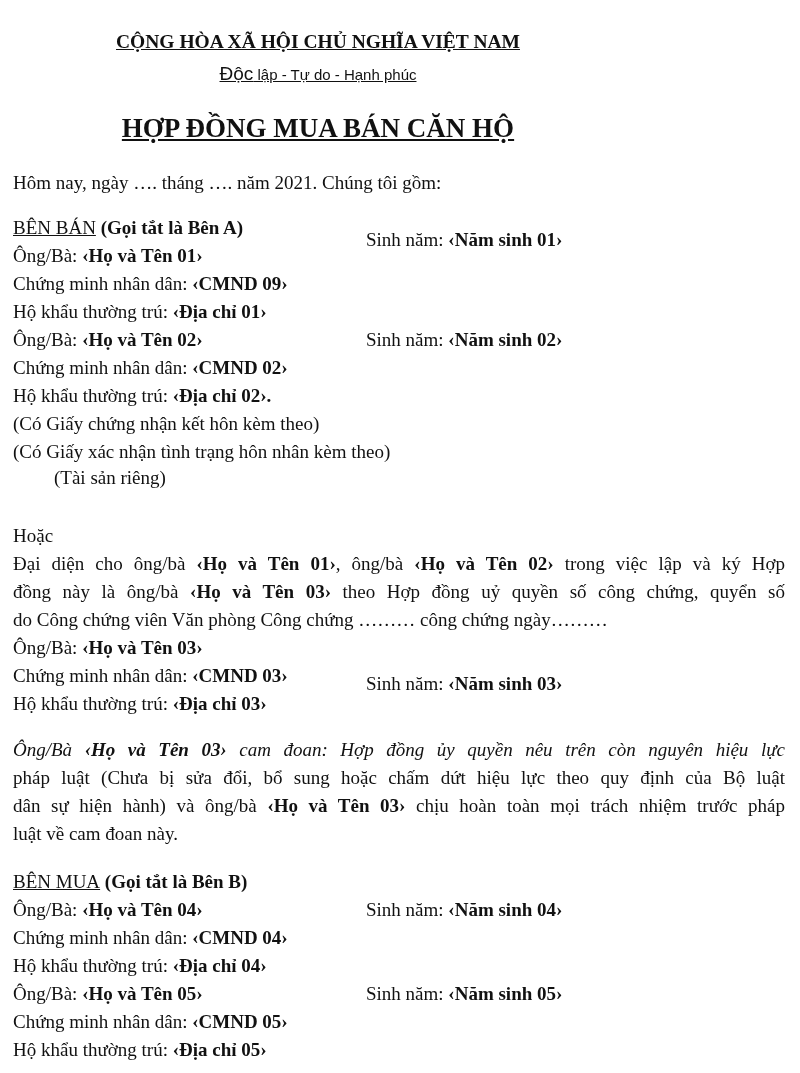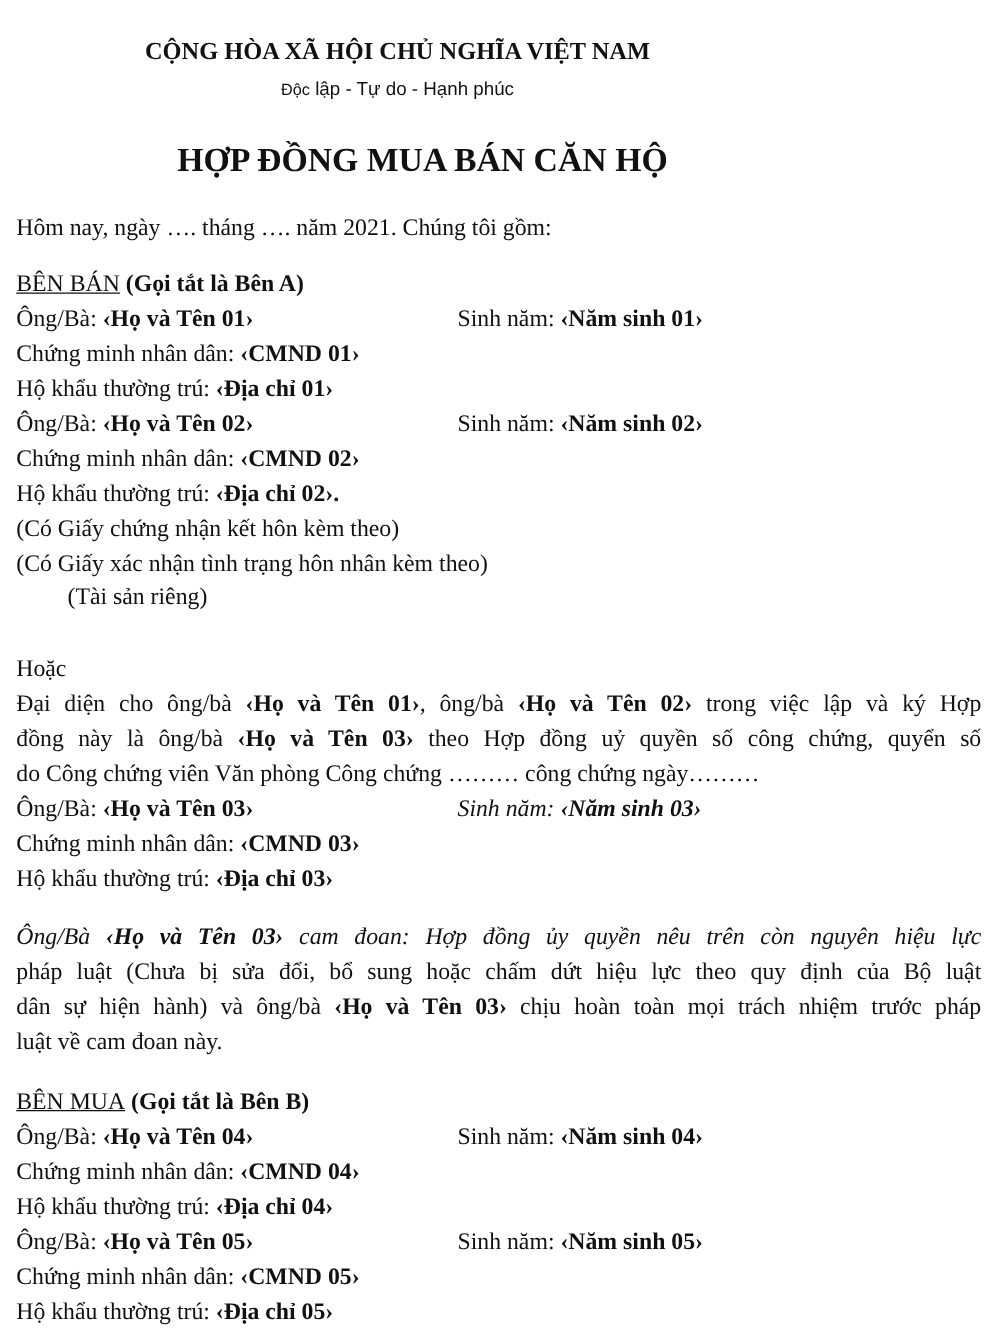--- a/index.html
+++ b/index.html
@@ -2,64 +2,64 @@
 <html><head>
 <meta charset="utf-8">
 <style>
   html, body { margin: 0; padding: 0; background: #ffffff; }
   body {
     width: 800px; height: 1073px; overflow: hidden; position: relative;
     font-family: "Liberation Serif", "DejaVu Serif", serif;
     color: #111111; font-size: 19px;
   }
   .abs { position: absolute; white-space: nowrap; }
-  .center { left: 0; width: 636px; text-align: center; }
+  .center { left: 0; width: 636px; text-align: center; text-decoration: underline; }
   .h1 { font-weight: bold; font-size: 19.5px; }
   .h2 { font-family: "Liberation Sans", "DejaVu Sans", sans-serif; font-size: 15px; }
-  .h2 .big { font-size: 13px; }
+  .h2 .big { font-size: 19px; }
   .title { font-weight: bold; font-size: 27px; }
   .b { font-weight: bold; }
   .u { text-decoration: underline; font-weight: normal; }
   .line { left: 13px; line-height: 24px; }
   .col2 { left: 366px; line-height: 24px; }
   .para { left: 13px; width: 772px; line-height: 24px; text-align: justify; text-align-last: justify; white-space: nowrap; }
   .para.last { text-align-last: left; }
 </style>
 </head>
 <body>
 
 <div class="abs center h1" style="top:31px;">CỘNG HÒA XÃ HỘI CHỦ NGHĨA VIỆT NAM</div>
 <div class="abs center h2" style="top:63px;"><span class="big">Độc</span><span> lập - Tự do - Hạnh phúc</span></div>
-<div class="abs center title" style="top:113px;margin-left:20px;">HỢP ĐỒNG MUA BÁN CĂN HỘ</div>
+<div class="abs center title" style="top:113px;">HỢP ĐỒNG MUA BÁN CĂN HỘ</div>
 
 <div class="abs line" style="top:171px;">Hôm nay, ngày …. tháng …. năm 2021. Chúng tôi gồm:</div>
 
 <div class="abs line b" style="top:216px;"><span class="u">BÊN BÁN</span><span> (Gọi tắt là Bên A)</span></div>
 
 <div class="abs line" style="top:244px;"><span>Ông/Bà: </span><span class="b">‹Họ và Tên 01›</span></div>
-<div class="abs col2" style="top:244px;"><span>Sinh năm: </span><span class="b">‹Năm sinh 01›</span></div>
-<div class="abs line" style="top:272px;"><span>Chứng minh nhân dân: </span><span class="b">‹CMND 01›</span></div>
+<div class="abs col2" style="top:228px;"><span>Sinh năm: </span><span class="b">‹Năm sinh 01›</span></div>
+<div class="abs line" style="top:272px;"><span>Chứng minh nhân dân: </span><span class="b">‹CMND 09›</span></div>
 <div class="abs line" style="top:300px;"><span>Hộ khẩu thường trú: </span><span class="b">‹Địa chỉ 01›</span></div>
 
 <div class="abs line" style="top:328px;"><span>Ông/Bà: </span><span class="b">‹Họ và Tên 02›</span></div>
 <div class="abs col2" style="top:328px;"><span>Sinh năm: </span><span class="b">‹Năm sinh 02›</span></div>
 <div class="abs line" style="top:356px;"><span>Chứng minh nhân dân: </span><span class="b">‹CMND 02›</span></div>
 <div class="abs line" style="top:384px;"><span>Hộ khẩu thường trú: </span><span class="b">‹Địa chỉ 02›.</span></div>
 
 <div class="abs line" style="top:412px;">(Có Giấy chứng nhận kết hôn kèm theo)</div>
 <div class="abs line" style="top:440px;">(Có Giấy xác nhận tình trạng hôn nhân kèm theo)</div>
 <div class="abs line" style="top:466px;margin-left:41px;">(Tài sản riêng)</div>
 
 <div class="abs line" style="top:524px;">Hoặc</div>
 <div class="abs para" style="top:552px;"><span>Đại diện cho ông/bà </span><span class="b">‹Họ và Tên 01›</span><span>, ông/bà </span><span class="b">‹Họ và Tên 02›</span><span> trong việc lập và ký Hợp</span></div>
 <div class="abs para" style="top:580px;"><span>đồng này là ông/bà </span><span class="b">‹Họ và Tên 03›</span><span> theo Hợp đồng uỷ quyền số công chứng, quyển số</span></div>
 <div class="abs para last" style="top:608px;">do Công chứng viên Văn phòng Công chứng ……… công chứng ngày………</div>
 
 <div class="abs line" style="top:636px;"><span>Ông/Bà: </span><span class="b">‹Họ và Tên 03›</span></div>
-<div class="abs col2" style="top:636px;font-style:italic;"><span>Sinh năm: </span><span class="b">‹Năm sinh 03›</span></div>
+<div class="abs col2" style="top:672px;"><span>Sinh năm: </span><span class="b">‹Năm sinh 03›</span></div>
 <div class="abs line" style="top:664px;"><span>Chứng minh nhân dân: </span><span class="b">‹CMND 03›</span></div>
 <div class="abs line" style="top:692px;"><span>Hộ khẩu thường trú: </span><span class="b">‹Địa chỉ 03›</span></div>
 
 <div class="abs para" style="top:738px;font-style:italic;"><span>Ông/Bà </span><span class="b">‹Họ và Tên 03›</span><span> cam đoan: Hợp đồng ủy quyền nêu trên còn nguyên hiệu lực</span></div>
 <div class="abs para" style="top:766px;">pháp luật (Chưa bị sửa đổi, bổ sung hoặc chấm dứt hiệu lực theo quy định của Bộ luật</div>
 <div class="abs para" style="top:794px;"><span>dân sự hiện hành) và ông/bà </span><span class="b">‹Họ và Tên 03›</span><span> chịu hoàn toàn mọi trách nhiệm trước pháp</span></div>
 <div class="abs para last" style="top:822px;">luật về cam đoan này.</div>
 
 <div class="abs line b" style="top:870px;"><span class="u">BÊN MUA</span><span> (Gọi tắt là Bên B)</span></div>
 

